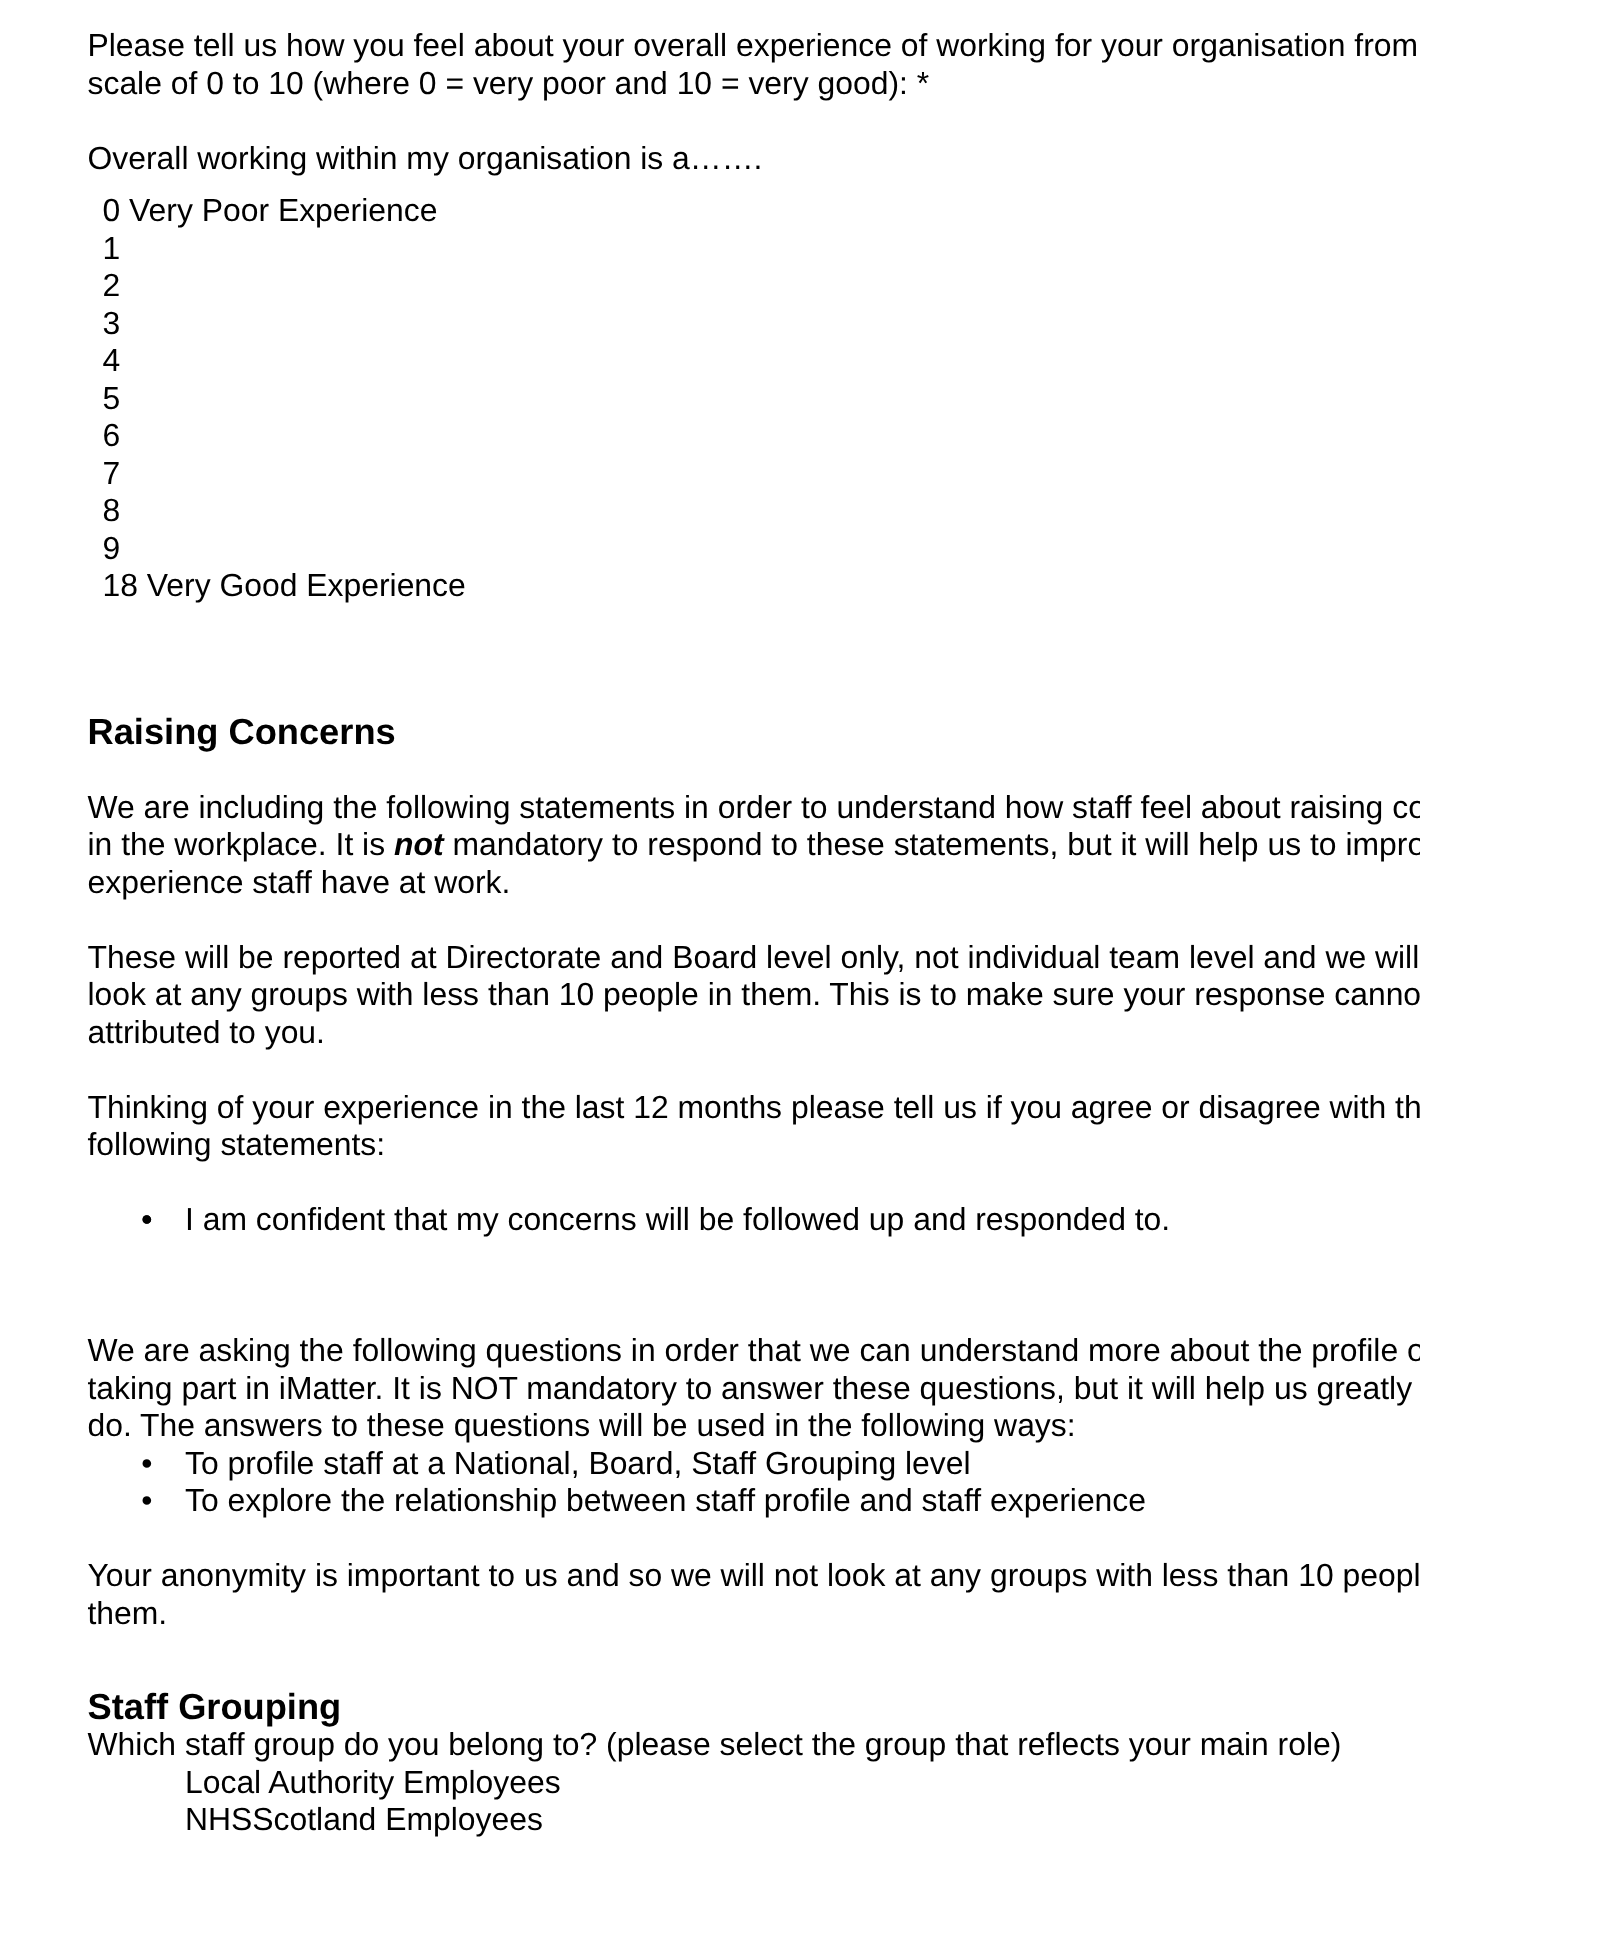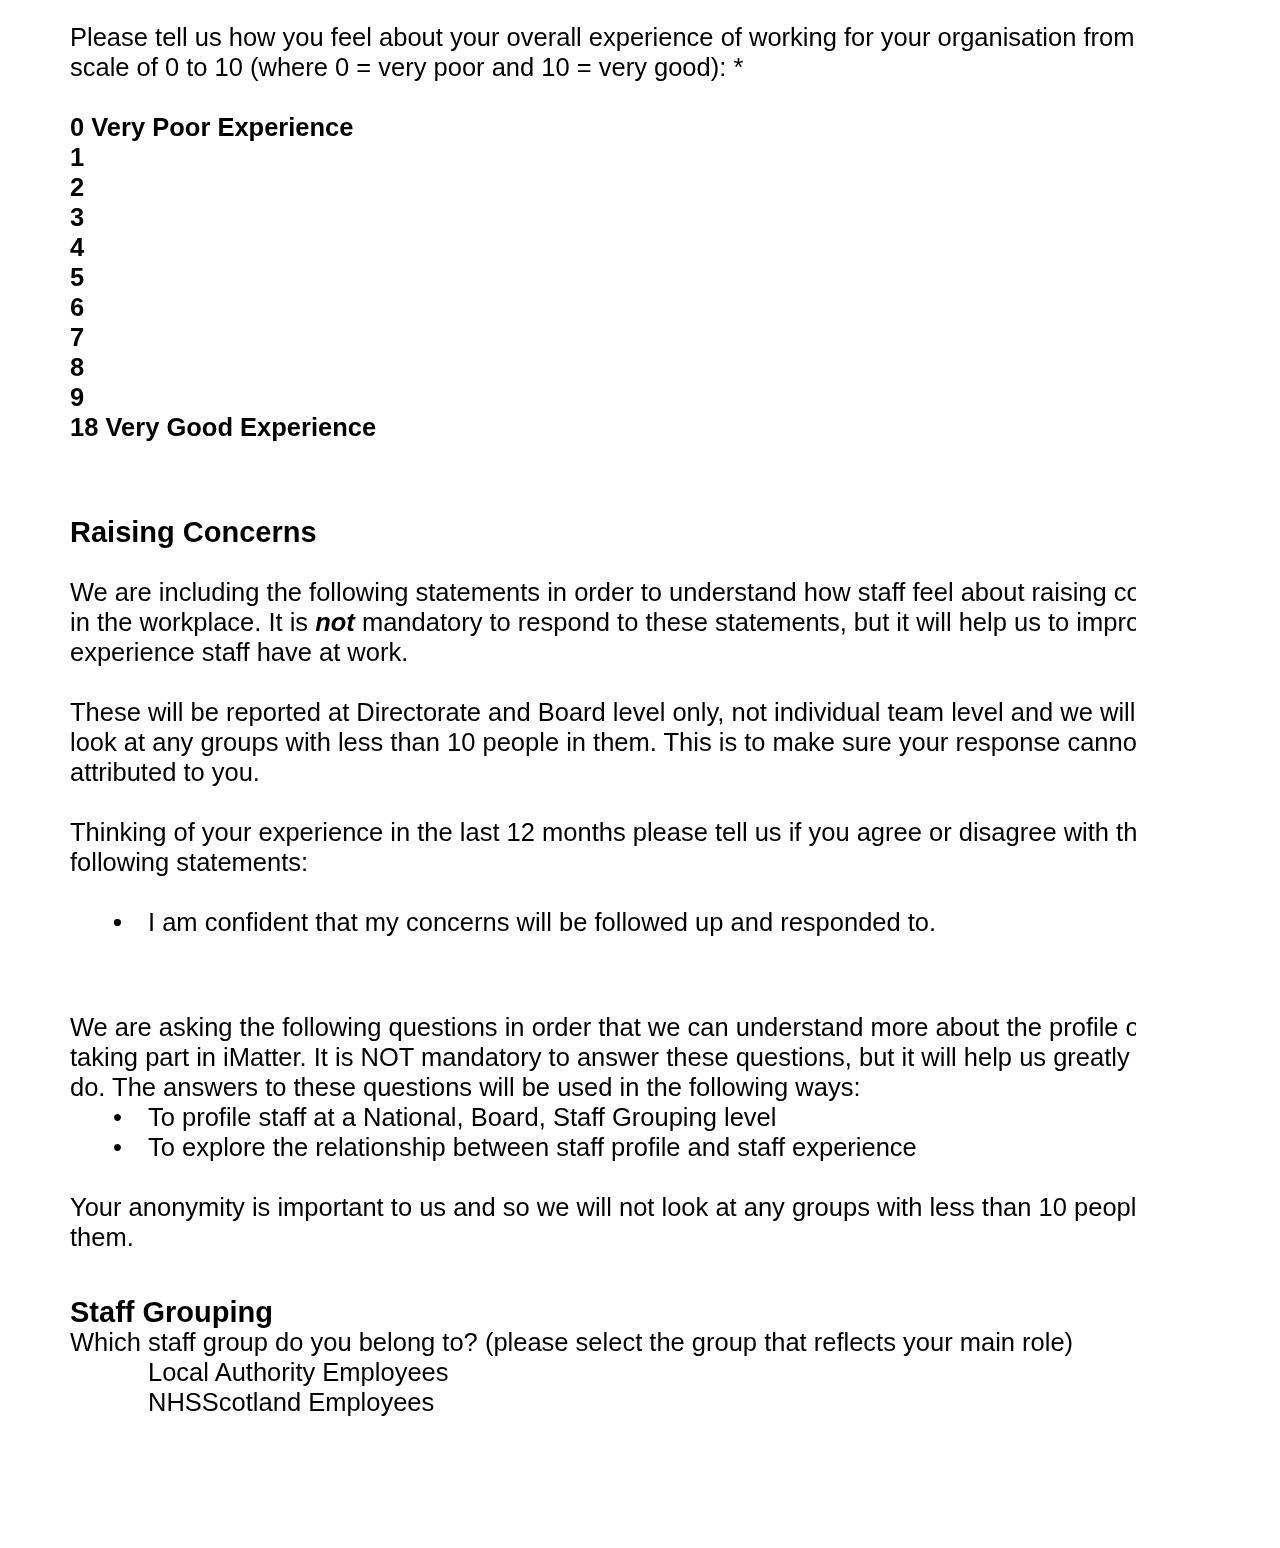--- a/index.html
+++ b/index.html
@@ -38,24 +38,23 @@
     height: 15px;
   }
   h3.heading {
     margin: 0;
     padding: 0;
     font-size: 29px;
     line-height: 30px;
     font-weight: bold;
   }
   .scale-list {
-    margin: 0;
+    margin: 12px;
     padding: 0;
     list-style: none;
-    font-weight: bold;
   }
   .scale-list li {
     margin: 0;
     padding: 0;
     line-height: 30px;
   }
   ul.bullets {
     margin: 0;
     padding: 0;
     list-style: none;
@@ -82,20 +81,21 @@
 </style>
 </head>
 <body>
 
 <div class="page">
   <div class="doc">
 
     <section>
       <p class="para">Please tell us how you feel about your overall experience of working for your organisation from a scale of 0 to 10 (where 0 = very poor and 10 = very good): *</p>
       <div class="blank"></div>
+      <p class="para">Overall working within my organisation is a…….</p>
       <ul class="scale-list">
         <li>0 Very Poor Experience</li>
         <li>1</li>
         <li>2</li>
         <li>3</li>
         <li>4</li>
         <li>5</li>
         <li>6</li>
         <li>7</li>
         <li>8</li>

